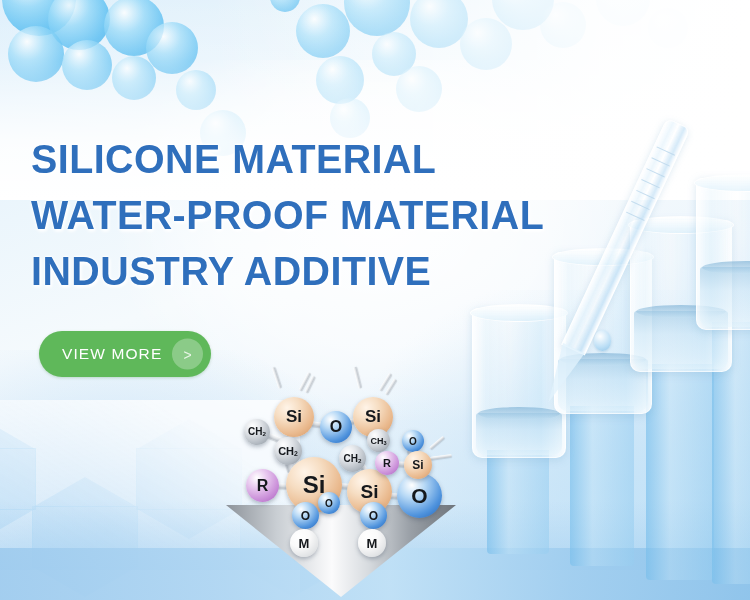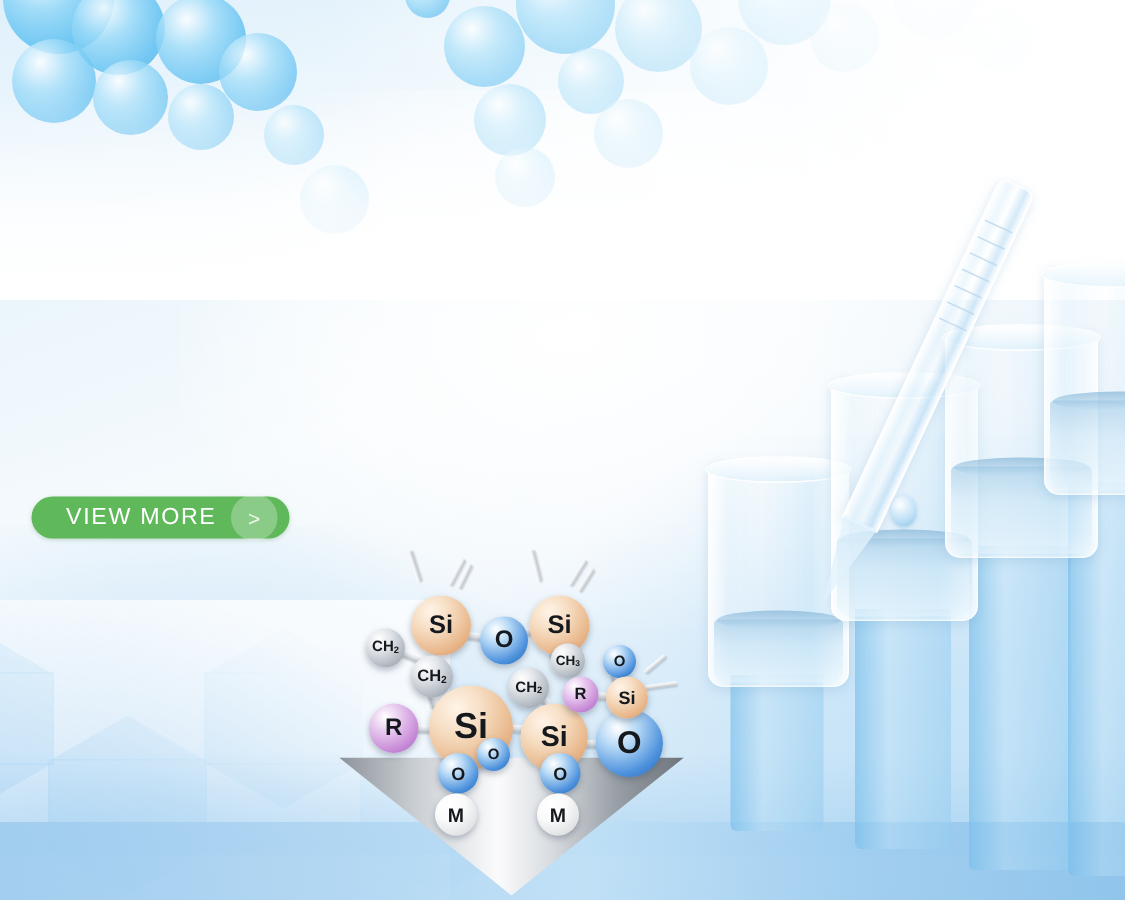--- a/index.html
+++ b/index.html
@@ -101,22 +101,22 @@
     transform: scaleX(0.96);
     transform-origin: left center;
     text-shadow: 0 2px 4px rgba(255,255,255,0.95),
                  0 -1px 2px rgba(255,255,255,0.9),
                  2px 2px 3px rgba(255,255,255,0.85);
   }
 
   
   #view-more-button {
     position: absolute;
-    left: 21px; top: 331px;
-    width: 172px; height: 28px;
+    left: 39px; top: 331px;
+    width: 172px; height: 46px;
     border: none;
     border-radius: 23px;
     background: #5fb85a;
     cursor: pointer;
     padding: 0;
     display: flex;
     align-items: center;
     z-index: 30;
     box-shadow: 0 1px 3px rgba(60,130,60,0.25);
   }
@@ -447,19 +447,24 @@
       <div class="atom atom-o" style="left: 84px; top: 107px; width: 22px; height: 22px; font-size: 10px;">O</div>
       <div class="atom atom-o" style="left: 58px; top: 117px; width: 27px; height: 27px; font-size: 12px;">O</div>
       <div class="atom atom-o" style="left: 126px; top: 117px; width: 27px; height: 27px; font-size: 12px;">O</div>
       <div class="atom atom-m" style="left: 56px; top: 144px; width: 28px; height: 28px; font-size: 13px;">M</div>
       <div class="atom atom-m" style="left: 124px; top: 144px; width: 28px; height: 28px; font-size: 13px;">M</div>
       <div class="atom atom-o" style="left: 168px; top: 45px; width: 22px; height: 22px; font-size: 10px;">O</div>
       <div class="atom atom-r" style="left: 141px; top: 66px; width: 24px; height: 24px; font-size: 11px;">R</div>
       <div class="atom atom-si" style="left: 170px; top: 66px; width: 28px; height: 28px; font-size: 12px;">Si</div>
     </div>
 
+  <div id="headline">
+    <div class="headline-line">SILICONE MATERIAL</div>
+    <div class="headline-line">WATER-PROOF MATERIAL</div>
+    <div class="headline-line">INDUSTRY ADDITIVE</div>
+  </div>
 
   <button id="view-more-button">
     <span id="view-more-label">VIEW MORE</span>
     <span id="view-more-chevron">&gt;</span>
   </button>
 
 </div>
 
 </body></html>

